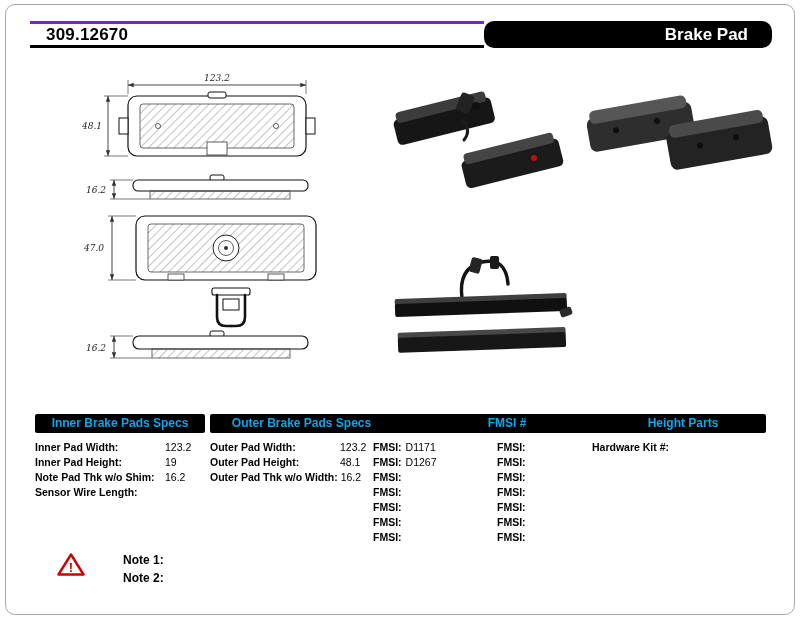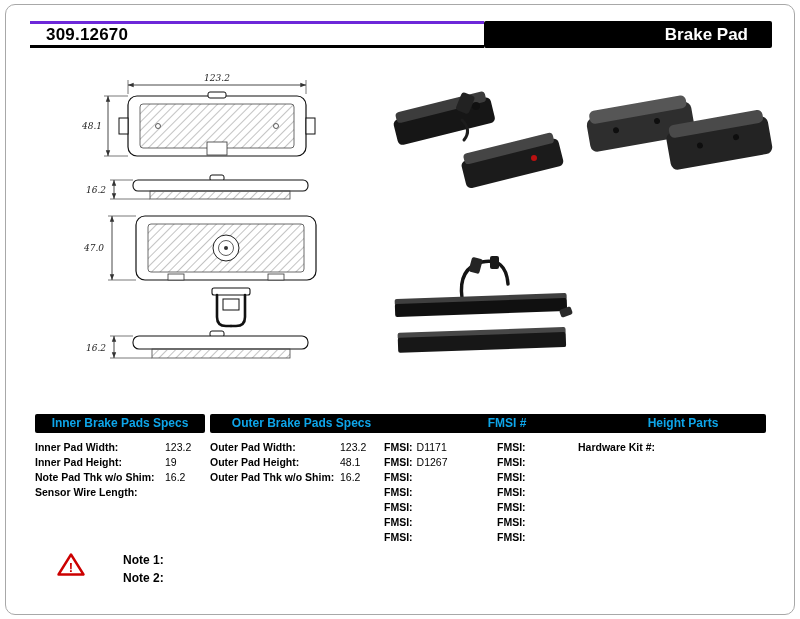--- a/index.html
+++ b/index.html
@@ -2,21 +2,21 @@
 <html><head>
 <meta charset="utf-8">
 <style>
   html,body{margin:0;padding:0;background:#fff;}
   body{width:800px;height:619px;position:relative;font-family:"Liberation Sans",sans-serif;color:#000;overflow:hidden;}
   .frame{position:absolute;left:5px;top:4px;right:5px;bottom:4px;border:1px solid #a8a8a8;border-radius:10px;}
 
   
   .hdr{position:absolute;left:30px;right:28px;top:21px;height:27px;display:flex;}
   .hdr-left{flex:0 0 438px;border-top:3px solid #6d28d9;border-bottom:3px solid #000;display:flex;align-items:center;padding-left:16px;font-weight:bold;font-size:17px;letter-spacing:.2px;}
-  .hdr-right{flex:1;background:#000;color:#fff;display:flex;align-items:center;justify-content:flex-end;padding-right:24px;font-weight:bold;font-size:17px;border-radius:2px;}
+  .hdr-right{flex:1;background:#000;color:#fff;display:flex;align-items:center;justify-content:flex-end;padding-right:24px;font-weight:bold;font-size:17px;border-radius:10px;}
 
   
   .diagram{position:absolute;left:0;top:58px;width:800px;height:352px;}
   .dimtext{font-family:"DejaVu Serif",serif;font-style:italic;font-size:9px;fill:#222;}
 
   
   .col-hdr{position:absolute;height:19px;line-height:19px;background:#000;color:#0ea5e9;font-weight:bold;font-size:12px;text-align:center;border-radius:2px;}
   #hdr-inner{left:35px;top:414px;width:170px;}
   #hdr-outer{left:210px;top:414px;width:183px;}
   #hdr-fmsi{left:385px;top:414px;width:244px;border-radius:6px;}
@@ -24,23 +24,23 @@
 
   .spec-col{position:absolute;font-size:10.5px;line-height:15px;}
   .spec-row{display:flex;}
   .spec-row .lbl{flex:1;text-align:left;font-weight:bold;white-space:nowrap;}
   .spec-row .val{width:38px;margin-left:3px;text-align:left;}
   #inner-col{left:35px;top:440px;width:168px;}
   #outer-col{left:210px;top:440px;width:168px;}
   .fmsi-col{position:absolute;font-size:10.5px;line-height:15px;}
   .fmsi-row .lbl{font-weight:bold;}
   .fmsi-row .val{margin-left:4px;}
-  #fmsi-left{left:384px;top:440px;width:100px;}
+  #fmsi-left{left:373px;top:440px;width:100px;}
   #fmsi-right{left:497px;top:440px;width:95px;}
-  #related-col{left:578px;top:440px;width:158px;}
+  #related-col{left:592px;top:440px;width:158px;}
   #related-col .lbl{font-weight:bold;}
   #related-col .val{margin-left:4px;}
 
   
   .warn{position:absolute;left:57px;top:552px;}
   .note-line{position:absolute;left:94px;font-weight:bold;font-size:12px;line-height:14px;margin-left:29px;}
   #note1{top:553px;}
   #note2{top:571px;}
   .note-line .txt{font-weight:normal;margin-left:4px;}
 </style>
@@ -207,21 +207,21 @@
 <div class="spec-col" id="outer-col">
   <div class="spec-row">
     <span class="lbl">Outer Pad Width:</span>
     <span class="val">123.2</span>
   </div>
   <div class="spec-row">
     <span class="lbl">Outer Pad Height:</span>
     <span class="val">48.1</span>
   </div>
   <div class="spec-row">
-    <span class="lbl">Outer Pad Thk w/o Shim:</span>
+    <span class="lbl">Outer Pad Thk w/o Width:</span>
     <span class="val">16.2</span>
   </div>
 </div>
 
 <div class="fmsi-col" id="fmsi-left">
   <div class="fmsi-row"><span class="lbl">FMSI:</span><span class="val">D1171</span></div>
   <div class="fmsi-row"><span class="lbl">FMSI:</span><span class="val">D1267</span></div>
   <div class="fmsi-row"><span class="lbl">FMSI:</span><span class="val"></span></div>
   <div class="fmsi-row"><span class="lbl">FMSI:</span><span class="val"></span></div>
   <div class="fmsi-row"><span class="lbl">FMSI:</span><span class="val"></span></div>

